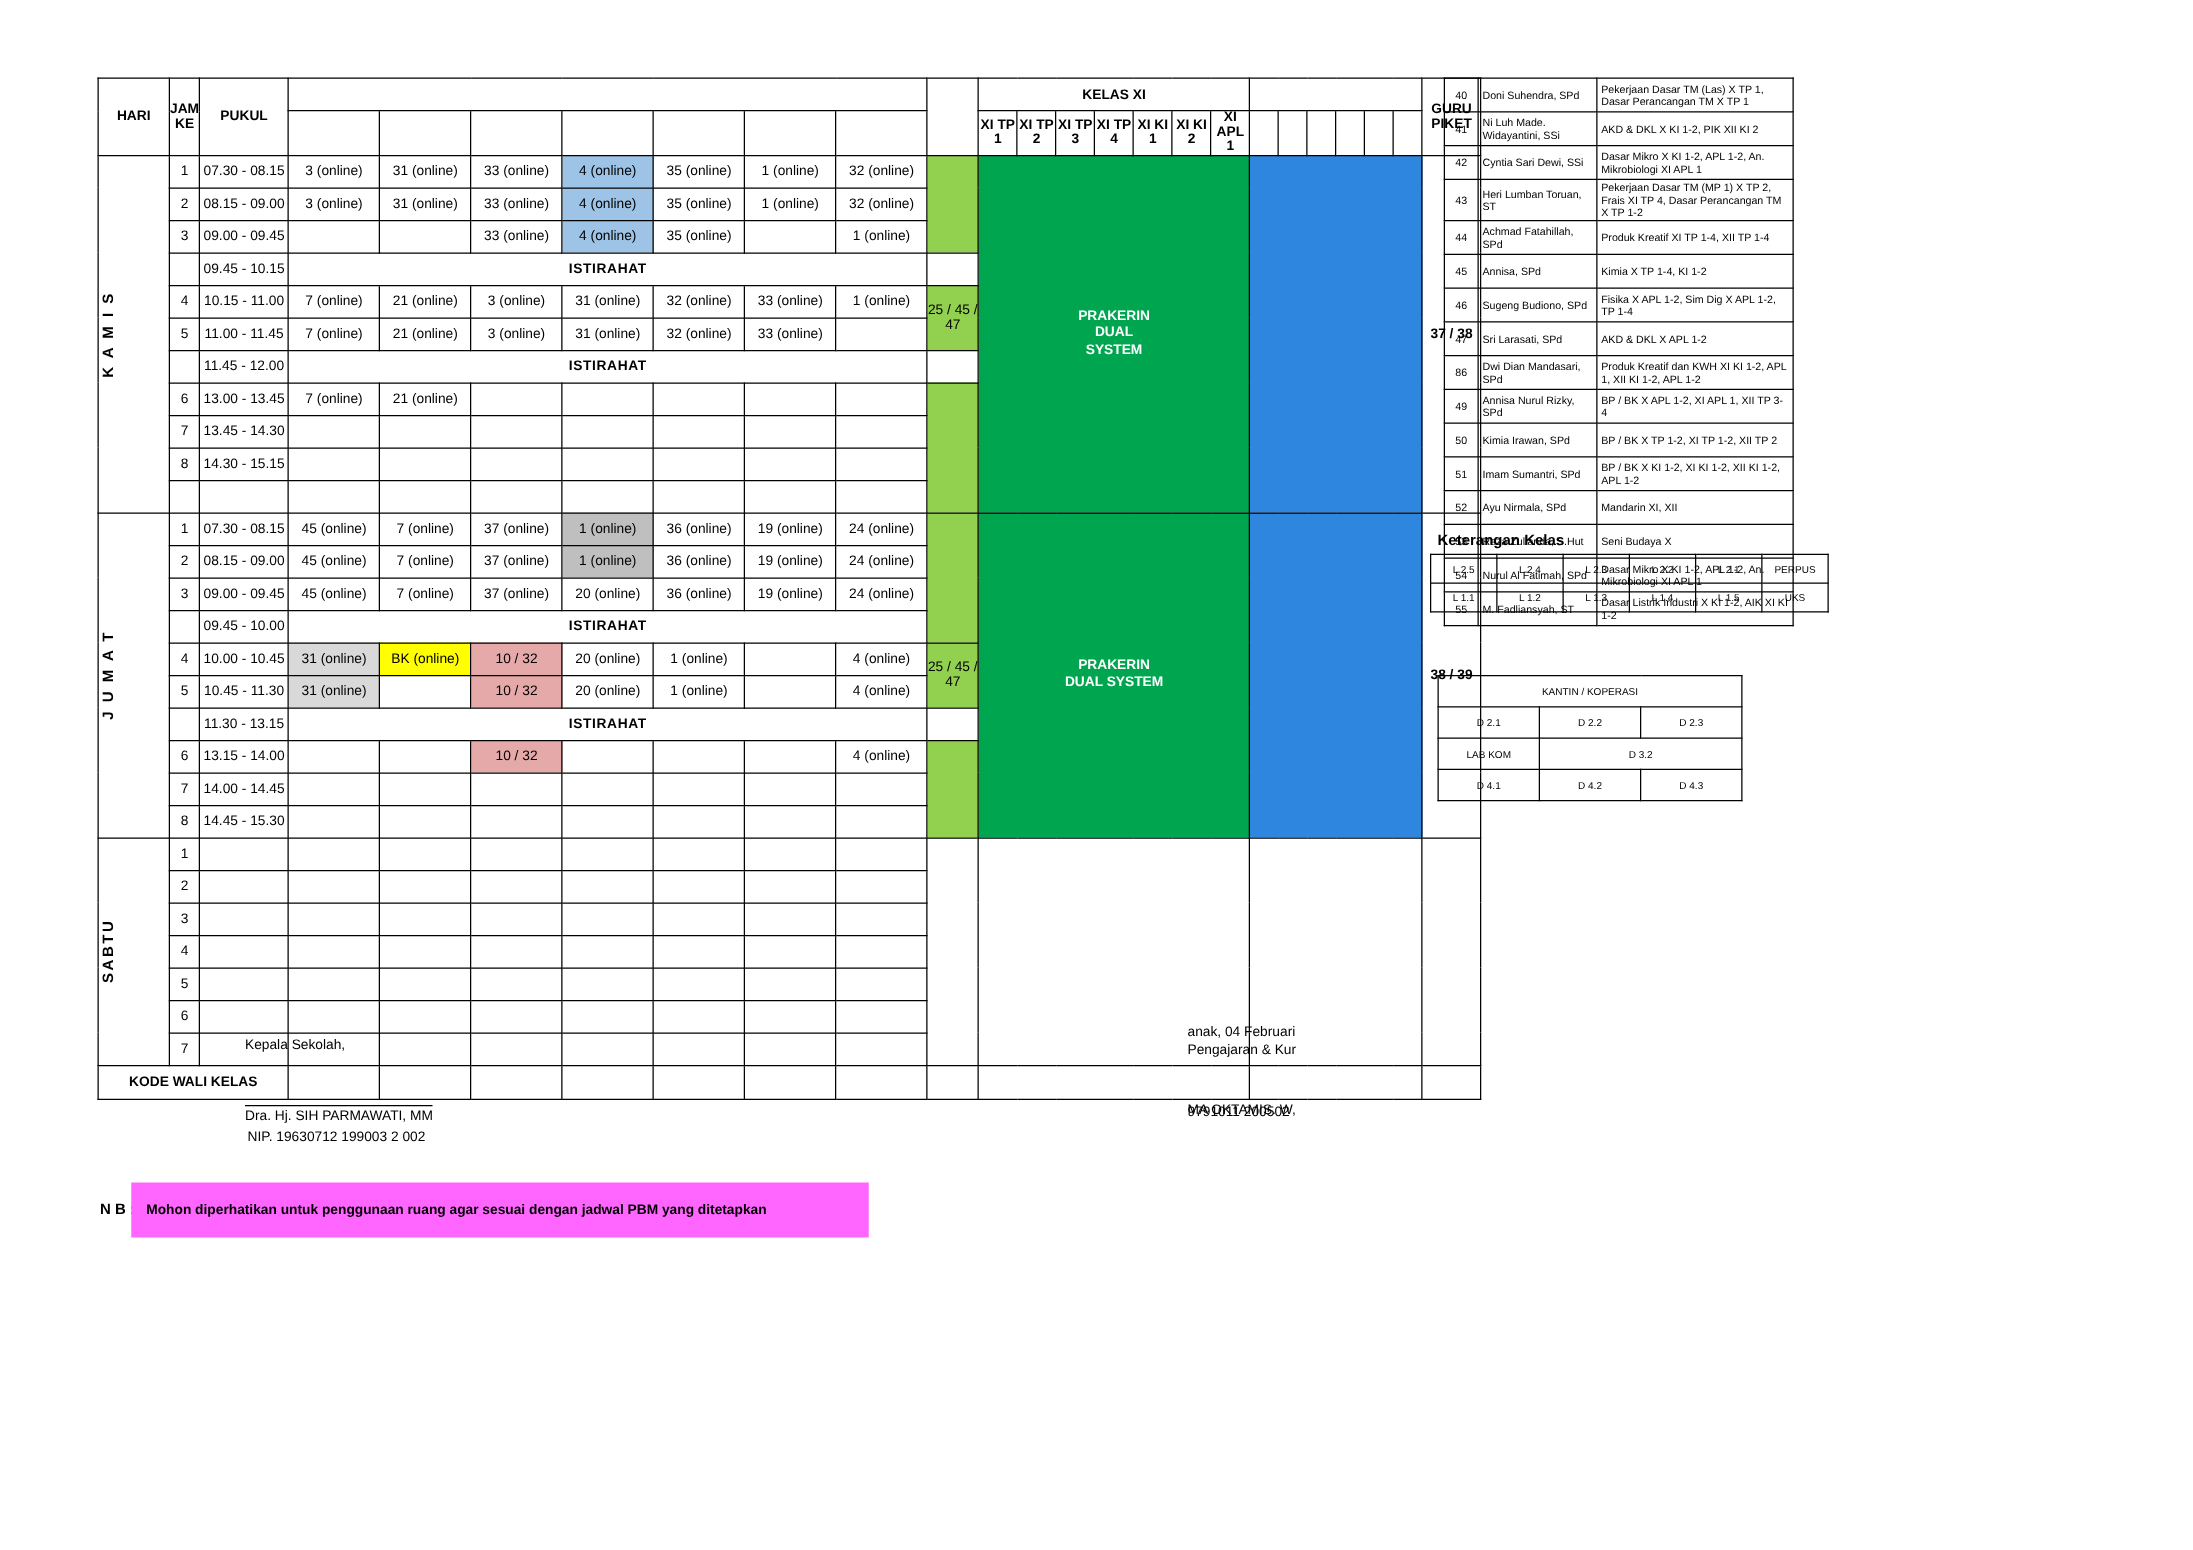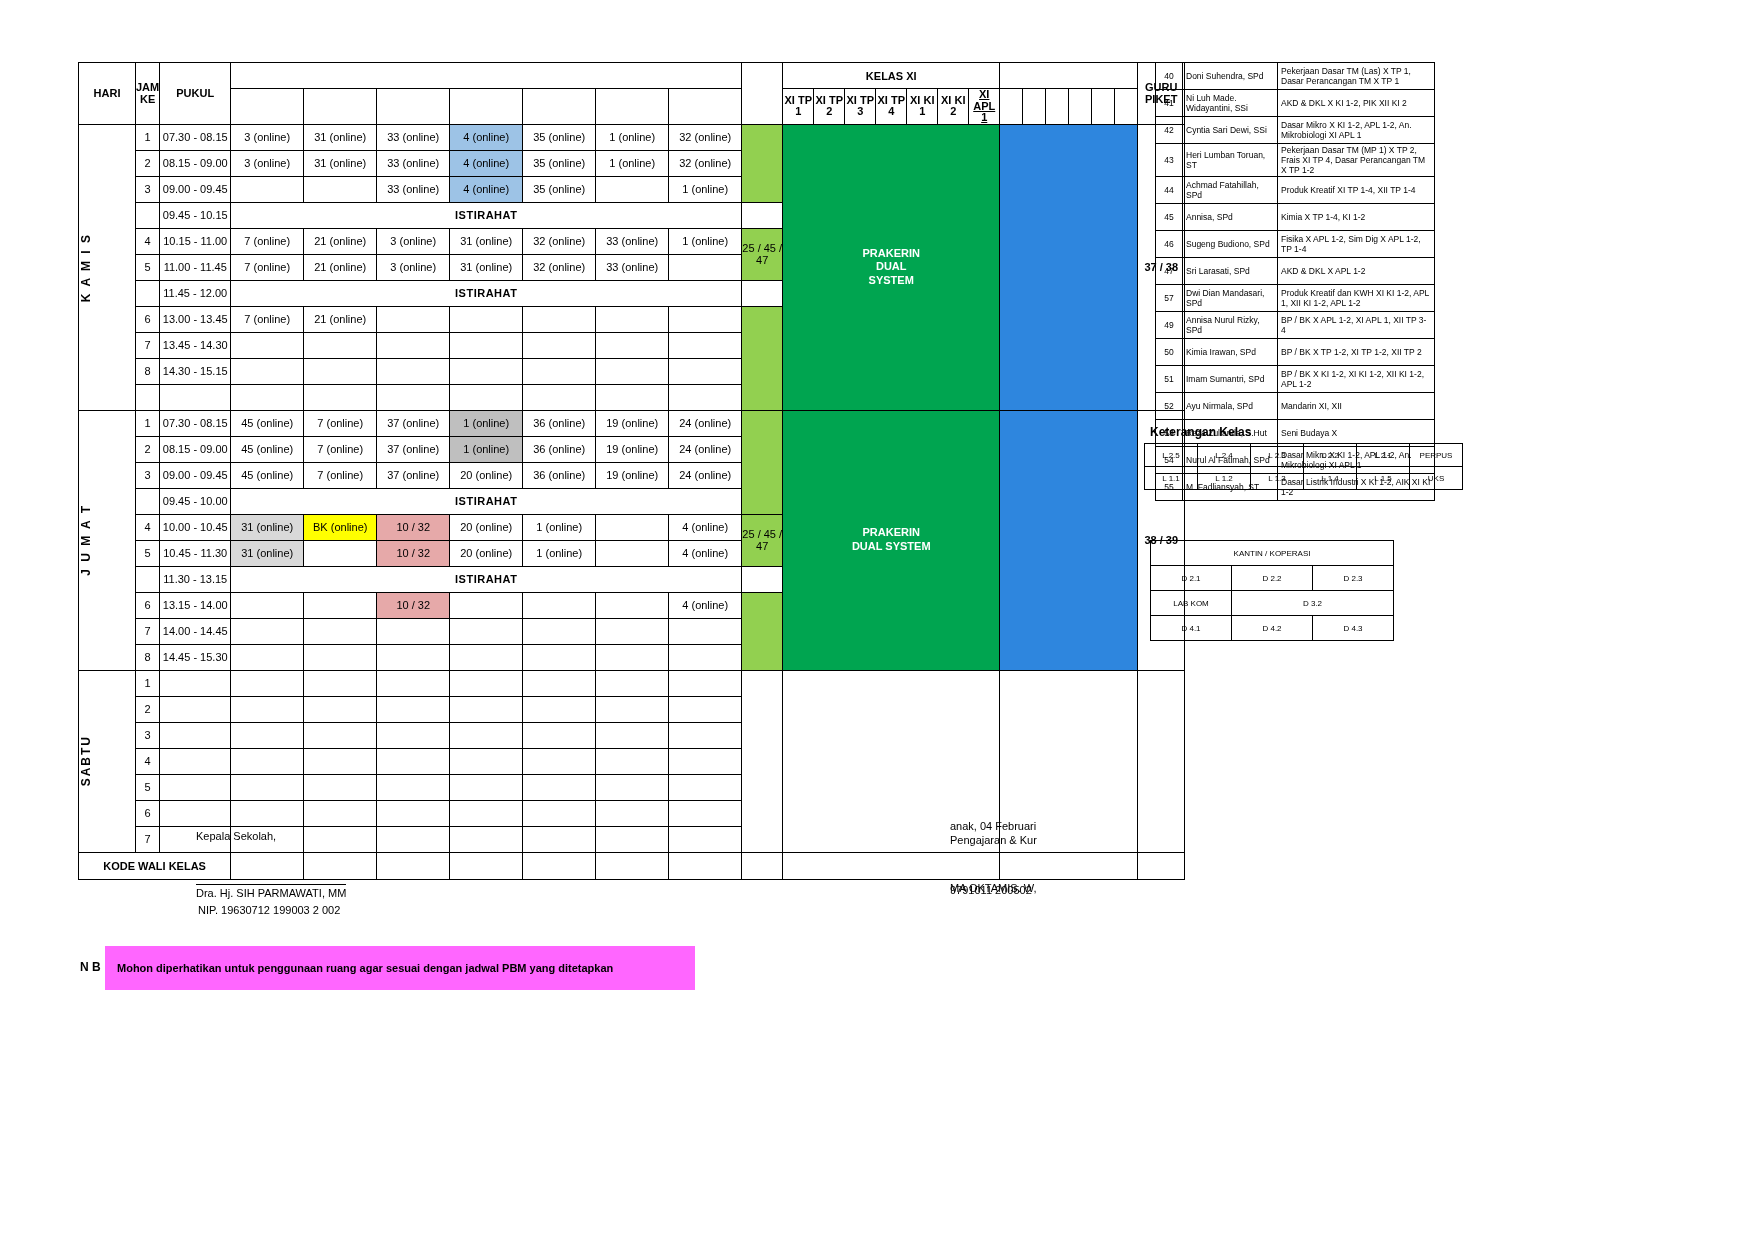--- a/index.html
+++ b/index.html
@@ -77,21 +77,21 @@
           <td style="width: 72px; height: 20px;"></td>
           <td style="width: 72px; height: 20px;"></td>
           <td style="width: 72px; height: 20px;"></td>
           <td style="width: 72px; height: 20px;"></td>
           <td class="tiny" style="width: 30px; height: 20px;">XI TP 1</td>
           <td class="tiny" style="width: 30px; height: 20px;">XI TP 2</td>
           <td class="tiny" style="width: 30px; height: 20px;">XI TP 3</td>
           <td class="tiny" style="width: 30px; height: 20px;">XI TP 4</td>
           <td class="tiny" style="width: 30px; height: 20px;">XI KI 1</td>
           <td class="tiny" style="width: 30px; height: 20px;">XI KI 2</td>
-          <td class="tiny" style="width: 30px; height: 20px; text-decoration: underline;">XI APL 1</td>
+          <td class="tiny" style="width: 30px; height: 20px;">XI APL 1</td>
           <td style="width: 22px; height: 20px;"></td>
           <td style="width: 22px; height: 20px;"></td>
           <td style="width: 22px; height: 20px;"></td>
           <td style="width: 22px; height: 20px;"></td>
           <td style="width: 22px; height: 20px;"></td>
           <td style="width: 22px; height: 20px;"></td>
         </tr>
         <tr>
           <td rowspan="11">
             <div class="vert">K A M I S</div>
@@ -457,21 +457,21 @@
           <td class="n">46</td>
           <td class="nm">Sugeng Budiono, SPd</td>
           <td class="sb">Fisika X APL 1-2, Sim Dig X APL 1-2, TP 1-4</td>
         </tr>
         <tr>
           <td class="n">47</td>
           <td class="nm">Sri Larasati, SPd</td>
           <td class="sb">AKD &amp; DKL X APL 1-2</td>
         </tr>
         <tr>
-          <td class="n">57</td>
+          <td class="n">86</td>
           <td class="nm">Dwi Dian Mandasari, SPd</td>
           <td class="sb">Produk Kreatif dan KWH XI KI 1-2, APL 1, XII KI 1-2, APL 1-2</td>
         </tr>
         <tr>
           <td class="n">49</td>
           <td class="nm">Annisa Nurul Rizky, SPd</td>
           <td class="sb">BP / BK X APL 1-2, XI APL 1, XII TP 3-4</td>
         </tr>
         <tr>
           <td class="n">50</td>

